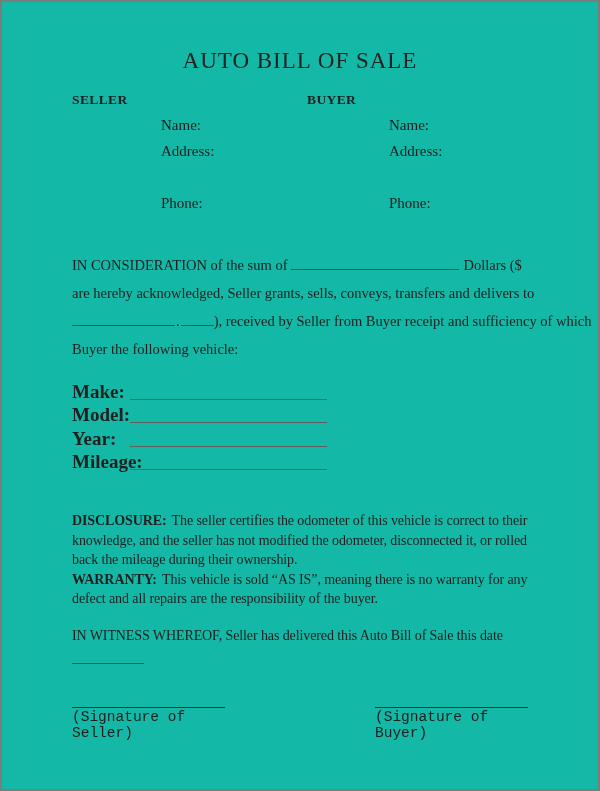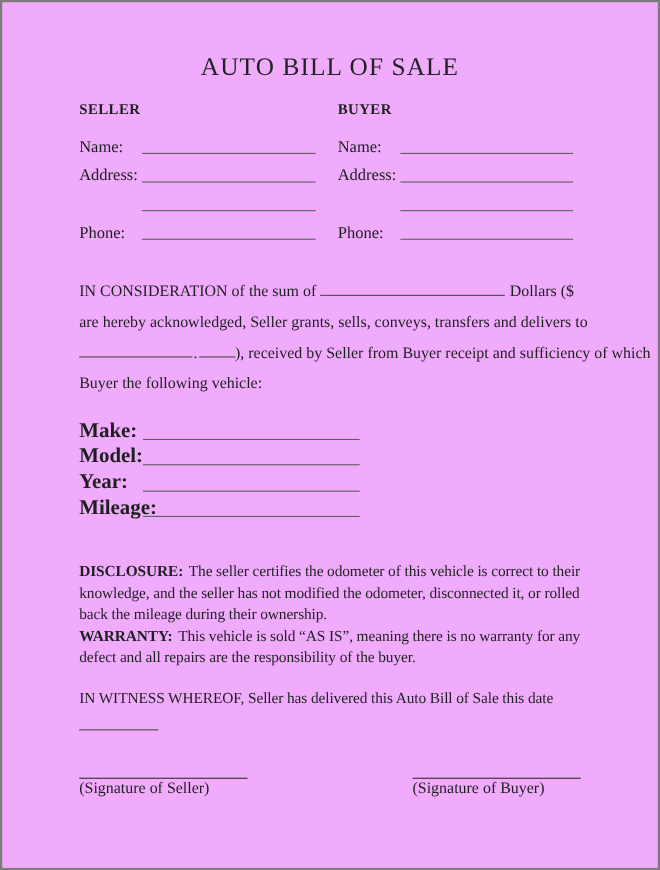--- a/index.html
+++ b/index.html
@@ -1,21 +1,21 @@
 <!DOCTYPE html>
 <html><head>
 <meta charset="utf-8">
 <style>
   * { margin: 0; padding: 0; box-sizing: border-box; }
   html, body { background: #ffffff; }
   .page {
     width: 600px;
     height: 791px;
     border: 2px solid #7c7c7c;
-    background: #f0abfc;
+    background: #14b8a6;
     font-family: "Liberation Serif", serif;
     color: #1f1f1f;
     overflow: hidden;
   }
   .content { padding: 0 70px; }
 
   .doc-title {
     margin-top: 46px;
     text-align: center;
     font-size: 23px;
@@ -25,21 +25,21 @@
   }
 
   
   .parties { display: grid; grid-template-columns: 235px 1fr; margin-top: 18px; }
   .party-header {
     font-weight: bold;
     font-size: 13.5px;
     letter-spacing: 0.4px;
     margin-bottom: 9px;
   }
-  .frow { display: flex; align-items: flex-end; height: 26px; }
+  .frow { display: flex; align-items: center; height: 26px; flex-direction: column; }
   .flabel { width: 57px; font-size: 15px; flex-shrink: 0; }
   .fline { flex: 1; border-bottom: 1px solid #5f5f5f; margin-bottom: 3px; }
   .party-col.seller .fline { margin-right: 20px; }
   .party-col.buyer  .fline { margin-right: 7px; }
 
   
   .consider { margin-top: 30px; font-size: 14.5px; line-height: 28px; }
   .cline { white-space: nowrap; }
   .blank {
     display: inline-block;
@@ -62,21 +62,21 @@
 
   
   .para { font-size: 14px; line-height: 19.5px; letter-spacing: -0.1px; width: 468px; }
   .disclosure { margin-top: 38px; }
   .warranty   { }
   .witness    { margin-top: 17px; }
   .para strong { margin-right: 5px; }
 
   
   .sig-row { display: flex; justify-content: space-between; margin-top: 32px; }
-  .sig-block { width: 153px; }
+  .sig-block { width: 153px; font-family: Liberation Mono, monospace; }
   .sig-line { border-bottom: 1px solid #2e2e2e; height: 12px; }
   .sig-caption { font-size: 14.5px; padding-top: 1px; }
 </style>
 </head>
 <body>
 
 <div class="page">
   <div class="content">
 
     <h1 class="doc-title">AUTO BILL OF SALE</h1>

